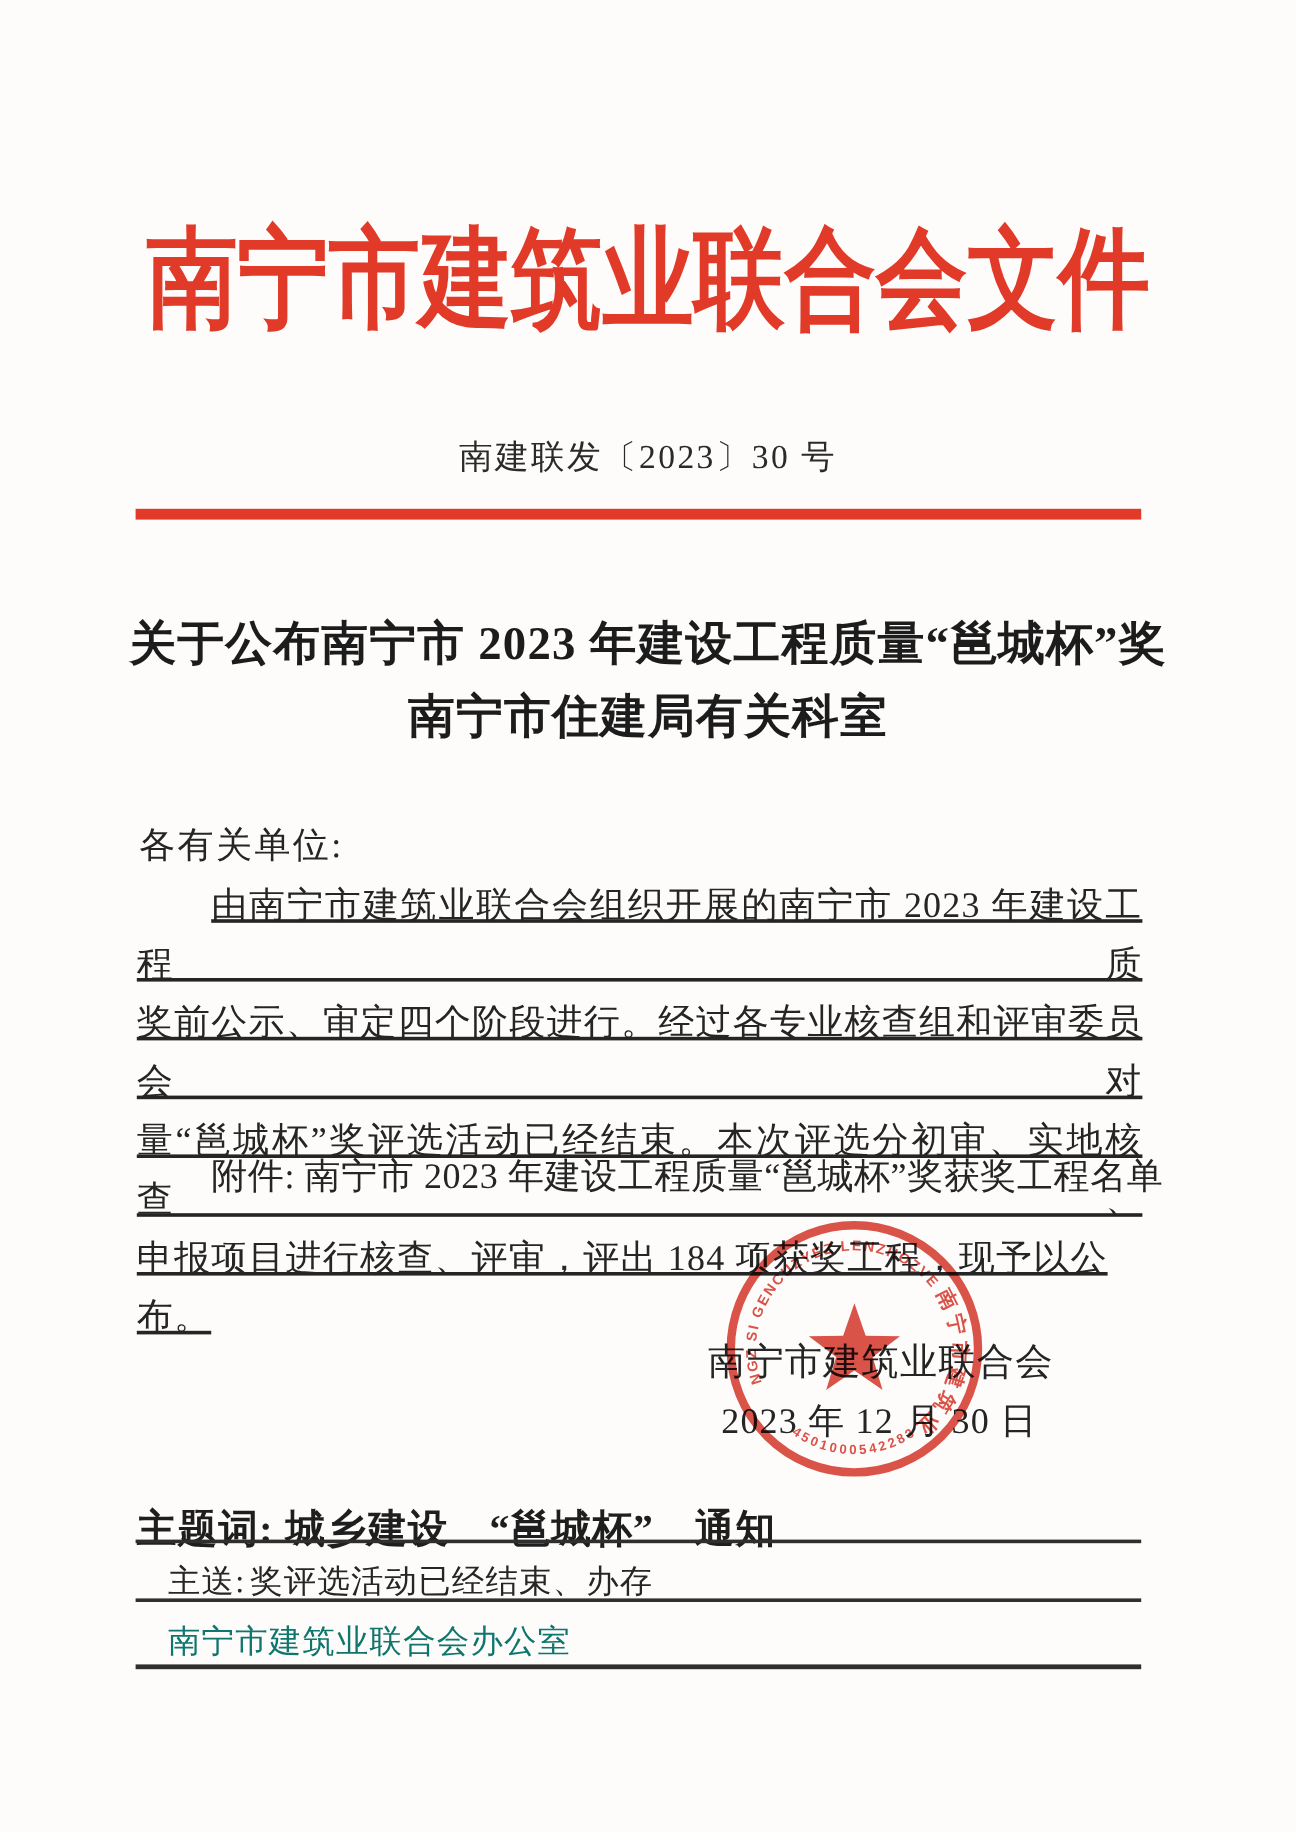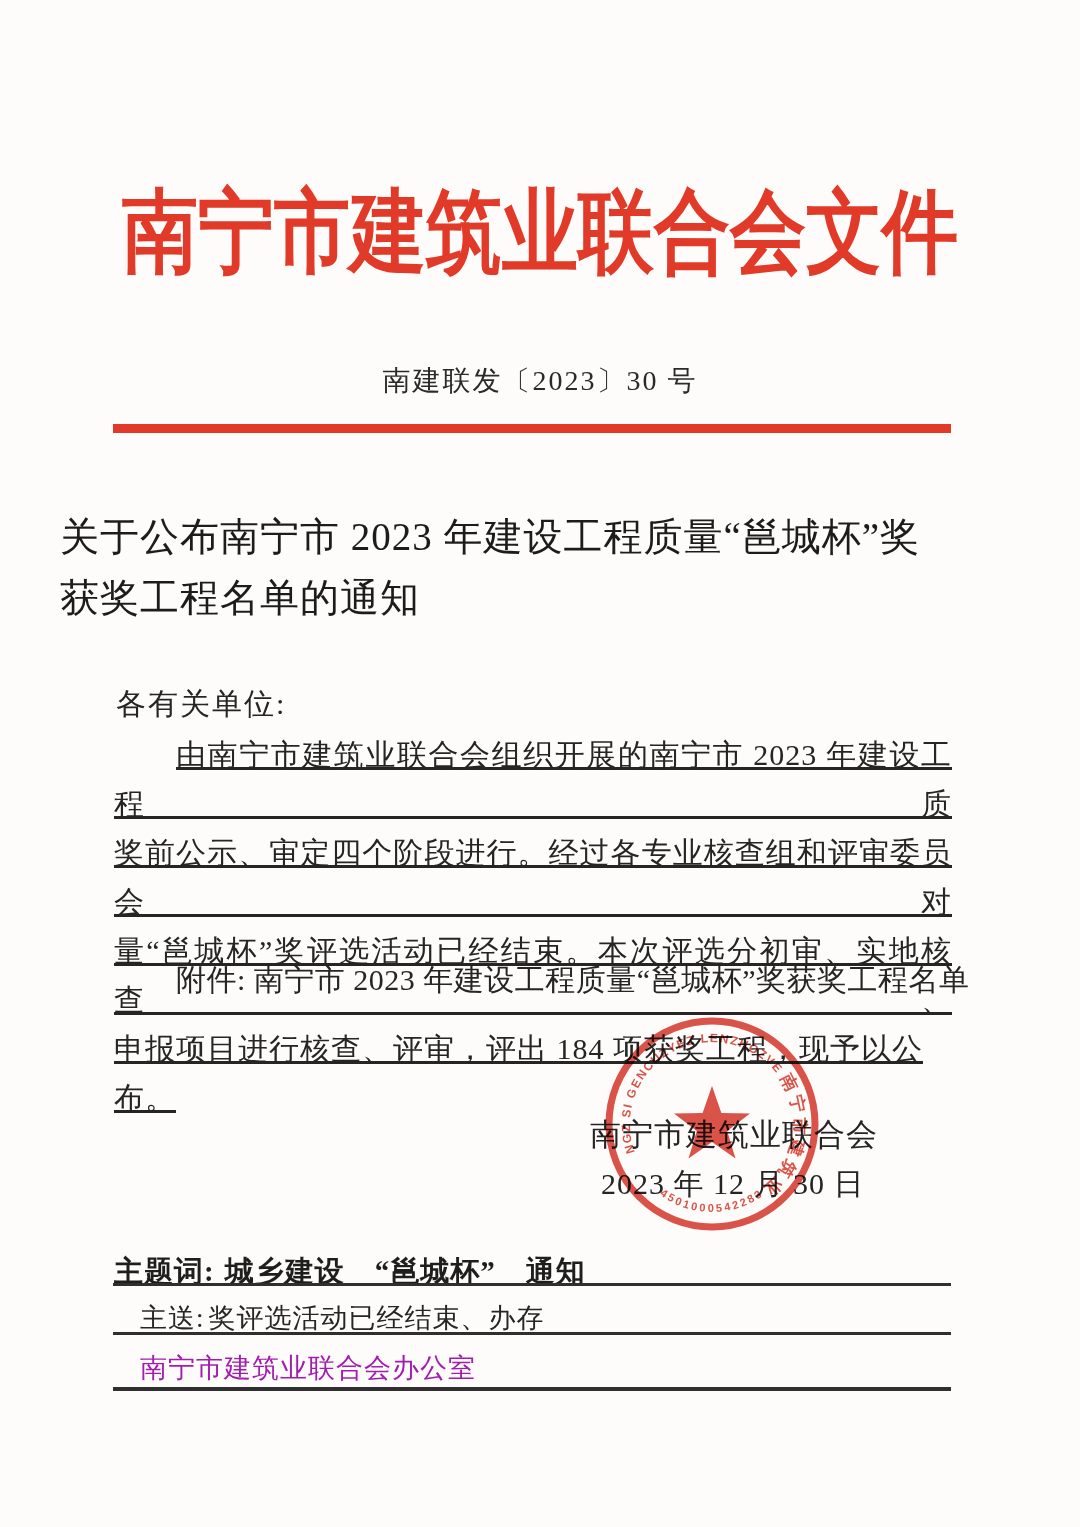--- a/index.html
+++ b/index.html
@@ -36,21 +36,21 @@
     color:#2a2a2a;
   }
   .red-divider{
     position:absolute;top:424px;left:113px;width:838px;height:9px;
     background:var(--accent-red);
   }
 
   
   .doc-title{
     position:absolute;top:506px;left:60px;width:960px;
-    font-weight:400;font-size:39px;line-height:61px;
+    text-align:center;font-weight:700;font-size:39px;line-height:61px;
     color:#1c1c1c;letter-spacing:1px;
   }
 
   
   .salutation{
     position:absolute;top:684px;left:116px;
     font-size:30px;letter-spacing:2px;color:#252525;
   }
   .body-text{
     position:absolute;top:730px;left:114px;width:838px;
@@ -83,51 +83,51 @@
   .seal .ring-circle{fill:none;stroke:var(--seal-red);stroke-width:7;}
   .seal .star{fill:var(--seal-red);}
   .seal text{fill:var(--seal-red);font-family:"Liberation Sans","DejaVu Sans",sans-serif;}
   .seal .ring-latin{font-size:12px;font-weight:700;letter-spacing:1.5px;}
   .seal .ring-cn{font-size:17px;font-weight:700;letter-spacing:4px;font-family:"Liberation Serif","DejaVu Serif",serif;}
   .seal .serial{font-size:11px;font-weight:700;letter-spacing:2.5px;}
 
   
   .kw-row{
     position:absolute;top:1252px;left:114px;width:838px;
-    font-size:29px;font-weight:700;color:#1e1e1e;letter-spacing:1px;
+    font-size:33px;font-weight:700;color:#1e1e1e;letter-spacing:1px;
     white-space:nowrap;
   }
   .kw-row .kw-label{margin-right:10px;}
   .hline{position:absolute;left:113px;width:838px;background:var(--line-dark);}
   .hline.l1{top:1283px;height:3px;}
   .hline.l2{top:1332px;height:3px;}
   .hline.l3{top:1387px;height:4px;}
   .cc-row{
     position:absolute;top:1300px;left:140px;width:812px;
     font-size:27px;color:#262626;letter-spacing:1px;white-space:nowrap;
   }
   .cc-row .cc-label{margin-right:4px;}
   .issuer-row{
     position:absolute;top:1350px;left:140px;width:812px;
-    font-size:27px;color:#a21caf;letter-spacing:1px;
+    font-size:27px;color:#0f766e;letter-spacing:1px;
     display:flex;justify-content:space-between;align-items:baseline;flex-direction:column;
   }
 </style>
 </head>
 <body>
 
 <div class="page">
 
   <div class="org-title">南宁市建筑业联合会文件</div>
   <div class="doc-number">南建联发〔2023〕30 号</div>
   <div class="red-divider"></div>
 
   <div class="doc-title">
     <div>关于公布南宁市 2023 年建设工程质量“邕城杯”奖</div>
-    <div>获奖工程名单的通知</div>
+    <div>南宁市住建局有关科室</div>
   </div>
 
   <div class="salutation">各有关单位:</div>
   <div class="body-text">
     <div class="body-line first">由南宁市建筑业联合会组织开展的南宁市 2023 年建设工程质</div>
     <div class="body-line">奖前公示、审定四个阶段进行。经过各专业核查组和评审委员会对</div>
     <div class="body-line">量“邕城杯”奖评选活动已经结束。本次评选分初审、实地核查、</div>
     <div class="body-line last">申报项目进行核查、评审，评出 184 项获奖工程，现予以公布。</div>
   </div>
   <div class="attachment">附件: 南宁市 2023 年建设工程质量“邕城杯”奖获奖工程名单</div>

